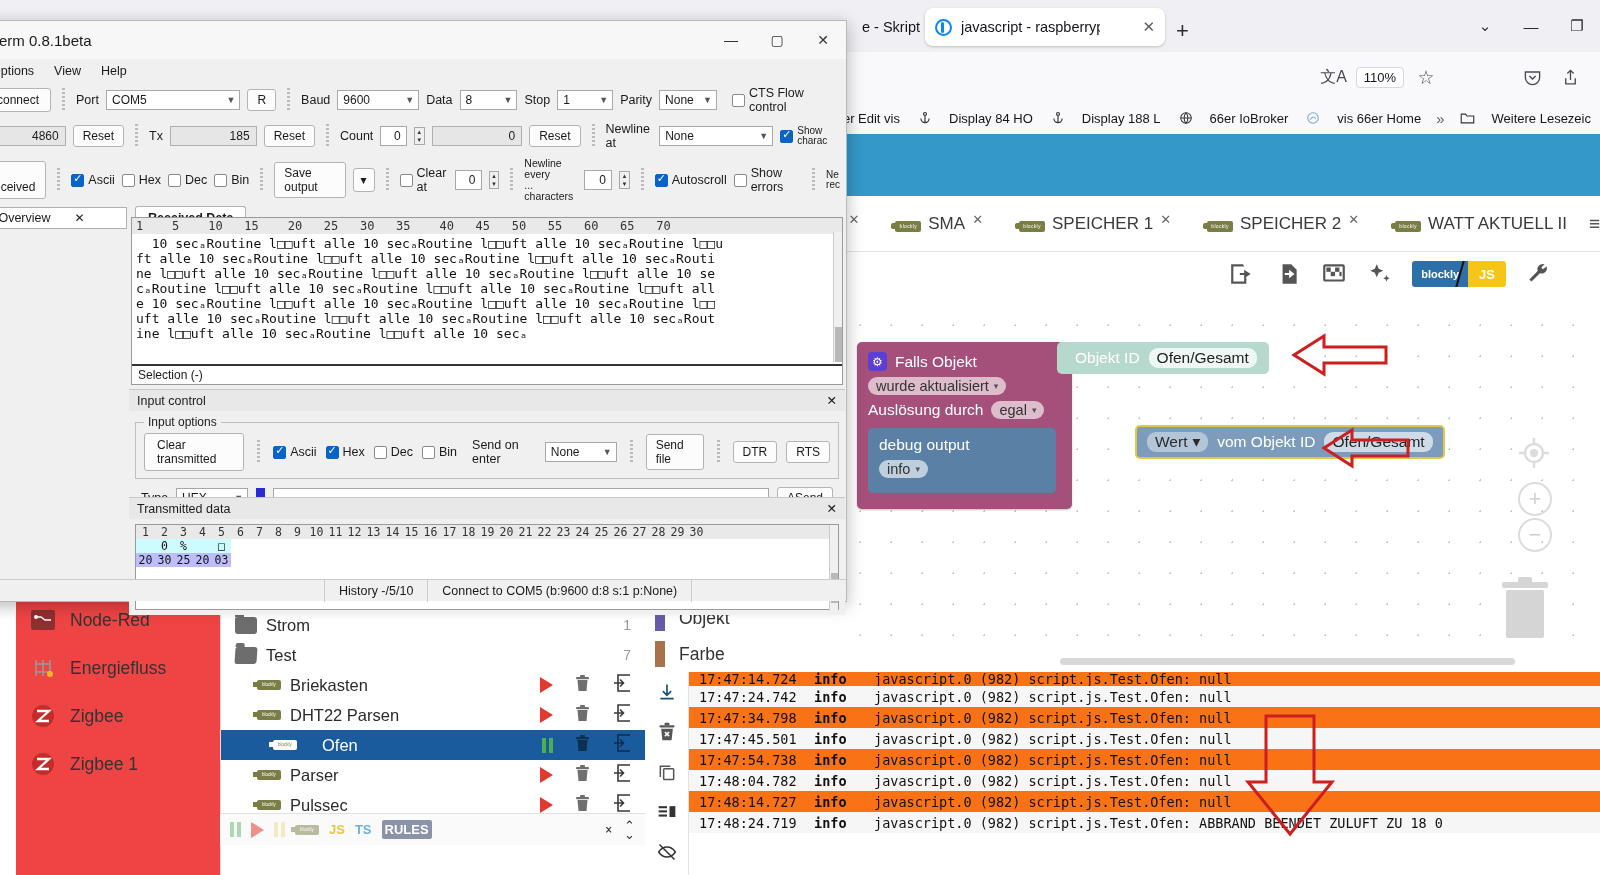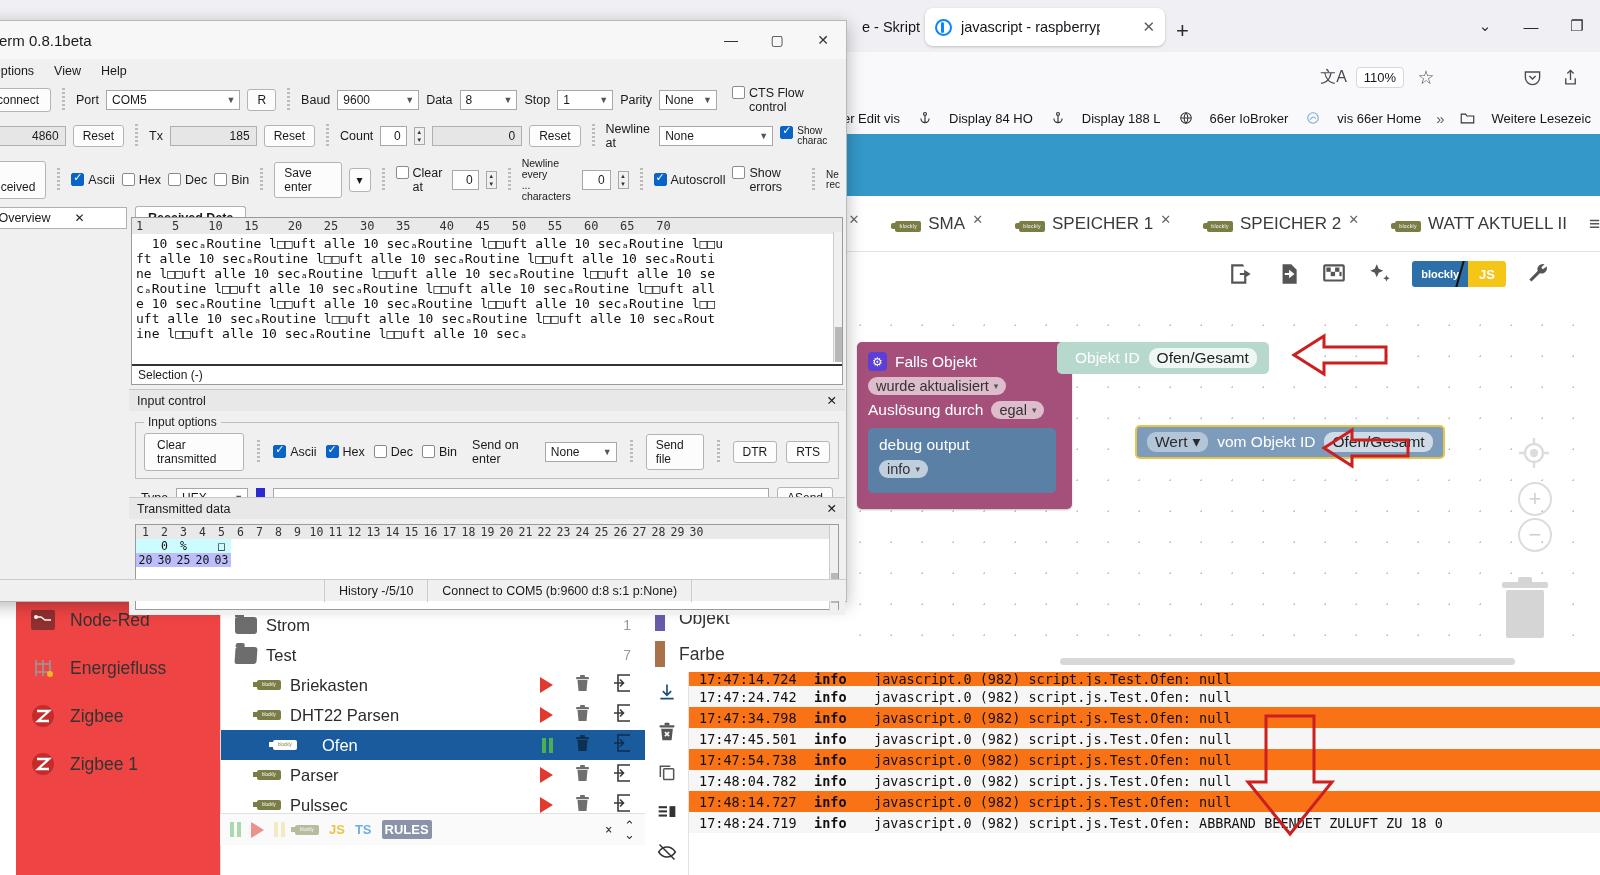--- a/index.html
+++ b/index.html
@@ -146,21 +146,21 @@
   .ht-btn { border:1px solid #b4b4b4; background:#fcfcfc; border-radius:3px; padding:3px 9px; font-size:12px; }
   .ht-sel { border:1px solid #a8a8a8; background:#fff; padding:2px 4px 2px 5px; font-size:12px; display:flex; align-items:center;
     justify-content:space-between; }
   .ht-sel .arrow { color:#555; font-size:9px; margin-left:6px; }
   .ht-txt { border:1px solid #a8a8a8; background:#fff; padding:2px 5px; font-size:12px; }
   .ht-num { background:#e6e6e6; border:1px solid #b0b0b0; text-align:right; padding:2px 6px; font-size:12px; }
   .cbx { width:13px; height:13px; border:1px solid #8a8a8a; background:#fff; border-radius:2px; display:inline-block;
     vertical-align:middle; flex:none; }
   .cbx.on { background:#0a64c8; border-color:#0a64c8; position:relative; }
   .cbx.on::after { content:"✓"; position:absolute; left:1px; top:-3px; color:#fff; font-size:11px; }
-  .chk { display:flex; gap:4px; font-size:12.5px; }
+  .chk { display:flex; align-items:center; gap:4px; font-size:12.5px; }
   .vdots { width:3px; height:24px; background:repeating-linear-gradient(#bbb 0 2px, transparent 2px 4px); margin:0 4px; flex:none; }
   .spin { display:flex; flex-direction:column; border:1px solid #a8a8a8; width:13px; }
   .spin i { height:8px; font-size:6px; line-height:8px; text-align:center; background:#f0f0f0; color:#333; }
 
   .ht-panelhdr { display:flex; align-items:center; justify-content:space-between; background:#e8e8e8;
     border-top:1px solid #c8c8c8; padding:3px 8px; font-size:12.5px; }
   .ht-tab { display:inline-block; border:1px solid #b0b0b0; border-bottom:none; background:#fff; padding:4px 12px;
     font-weight:bold; font-size:12.5px; border-radius:3px 3px 0 0; }
   .rx-ruler { background:#e9e9e9; font-family:"DejaVu Sans Mono", monospace; font-size:12px; color:#333; padding:1px 4px; white-space:pre; }
   .rx-body { background:#fff; font-family:"DejaVu Sans Mono", monospace; font-size:13px; color:#111; line-height:15px;
@@ -755,21 +755,21 @@
       </span>
     <span class="chk">
         <span class="cbx"></span>
         <span>Dec</span>
       </span>
     <span class="chk">
         <span class="cbx"></span>
         <span>Bin</span>
       </span>
     <span class="vdots"></span>
-    <span class="ht-btn">Save enter</span>
+    <span class="ht-btn">Save output</span>
     <span class="ht-btn" style="padding:4px 7px;">▾</span>
     <span class="vdots"></span>
     <span class="chk">
         <span class="cbx"></span>
         <span>Clear at</span>
       </span>
     <span class="ht-txt" style="width:30px; text-align:right;">0</span>
     <span class="spin">
         <i>▲</i>
         <i>▼</i>

